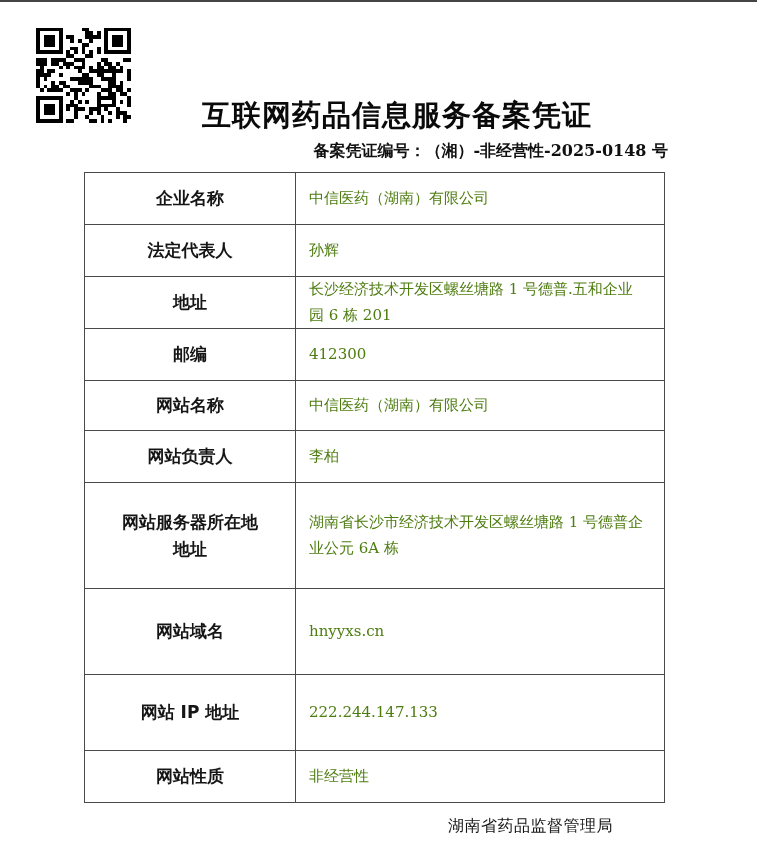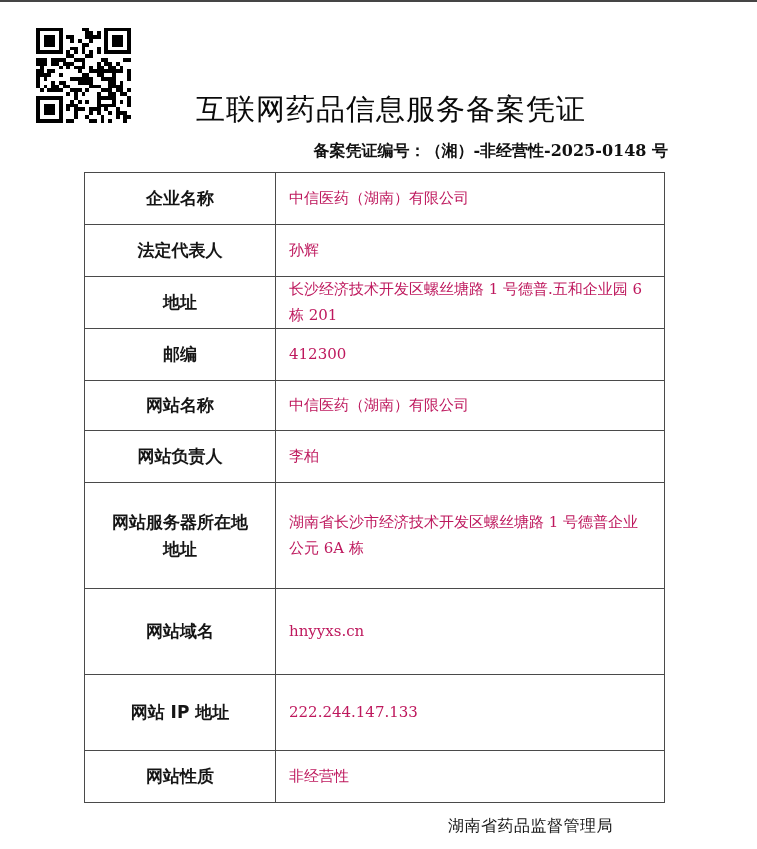--- a/index.html
+++ b/index.html
@@ -5,44 +5,44 @@
   html,body{margin:0;padding:0;}
   body{
     width:757px;height:849px;background:#ffffff;position:relative;
     font-family:"DejaVu Sans","Liberation Sans",sans-serif;
     color:#111;overflow:hidden;
   }
   .page{position:absolute;inset:0;background:#ffffff;}
   .top-edge{position:absolute;top:0;left:0;width:757px;height:2px;background:#454545;}
   .qr{position:absolute;left:36px;top:27px;width:95px;height:96px;}
   .title{
-    position:absolute;left:186px;top:80px;margin:10px;
-    font-size:29px;font-weight:normal;letter-spacing:1px;color:#0a0a0a;
+    position:absolute;left:186px;top:80px;margin:16px;
+    font-size:29px;font-weight:bold;letter-spacing:1px;color:#0a0a0a;
     white-space:nowrap;
   }
   .cert-line{
     position:absolute;left:84px;top:140px;width:584px;
     text-align:right;font-size:16px;line-height:21px;white-space:nowrap;color:#101010;
   }
   .cert-label{font-weight:bold;font-family:Liberation Serif, serif;}
   .cert-value{font-family:"DejaVu Serif","Liberation Serif",serif;font-weight:600;}
   table.info-table{
     position:absolute;left:84px;top:172px;width:581px;
     border-collapse:collapse;table-layout:fixed;background:#fff;
   }
   .info-table th,.info-table td{
     border:1px solid #4a4a4a;vertical-align:middle;overflow:hidden;
   }
   .info-table th{
     width:146px;font-size:17px;font-weight:bold;text-align:center;
-    padding:0 22px;color:#151515;line-height:1.55;
+    padding:0 32px;color:#151515;line-height:1.55;
     font-family:"DejaVu Sans","Liberation Sans",sans-serif;
   }
   .info-table td{
-    font-size:15px;color:#be185d;text-align:left;
+    font-size:15px;color:#4d7c0f;text-align:left;
     padding:0 18px 0 13px;line-height:1.7;
     font-family:"DejaVu Serif","Liberation Serif",serif;
   }
   .footer{
     position:absolute;top:816px;right:144px;
     font-size:16px;letter-spacing:0.5px;color:#141414;
     font-family:"DejaVu Serif","Liberation Serif",serif;white-space:nowrap;
   }
 </style>
 </head>

